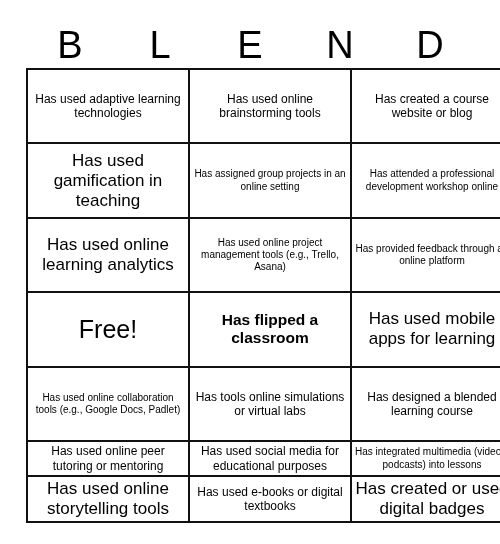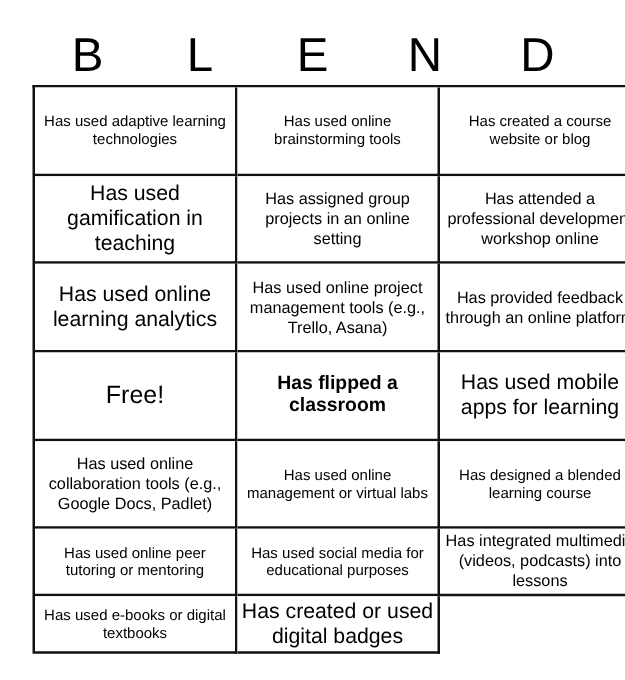--- a/index.html
+++ b/index.html
@@ -76,25 +76,25 @@
   .cell-text {
     display: block;
     width: 100%;
     color: #000000;
     line-height: 1.16;
     word-wrap: break-word;
     hyphens: none;
   }
 
   
-  .cell-text.size-xl { font-size: 20px; line-height: 1.1; }
+  .cell-text.size-xl { font-size: 25px; line-height: 1.1; }
   .cell-text.size-lg { font-size: 15.5px; line-height: 1.18; font-weight: bold; }
   .cell-text.size-md { font-size: 17px;   line-height: 1.18; }
   .cell-text.size-sm { font-size: 12px;   line-height: 1.2; }
-  .cell-text.size-xs { font-size: 13px; line-height: 1.22; }
+  .cell-text.size-xs { font-size: 10px; line-height: 1.22; }
 </style>
 </head>
 <body>
 
 <div id="bingo-card">
 
   <div id="header-row">
     <div class="header-letter">B</div>
     <div class="header-letter">L</div>
     <div class="header-letter">E</div>
@@ -136,35 +136,38 @@
       <div class="bingo-cell">
         <span class="cell-text size-lg">Has flipped a classroom</span>
       </div>
       <div class="bingo-cell">
         <span class="cell-text size-md">Has used mobile apps for learning</span>
       </div>
       <div class="bingo-cell">
         <span class="cell-text size-xs">Has used online collaboration tools (e.g., Google Docs, Padlet)</span>
       </div>
       <div class="bingo-cell">
-        <span class="cell-text size-sm">Has used online management or virtual labs</span>
+        <span class="cell-text size-sm">Has tools online simulations or virtual labs</span>
       </div>
       <div class="bingo-cell">
         <span class="cell-text size-sm">Has designed a blended learning course</span>
       </div>
       <div class="bingo-cell">
         <span class="cell-text size-sm">Has used online peer tutoring or mentoring</span>
       </div>
       <div class="bingo-cell">
         <span class="cell-text size-sm">Has used social media for educational purposes</span>
       </div>
       <div class="bingo-cell">
         <span class="cell-text size-xs">Has integrated multimedia (videos, podcasts) into lessons</span>
       </div>
       <div class="bingo-cell">
+        <span class="cell-text size-md">Has used online storytelling tools</span>
+      </div>
+      <div class="bingo-cell">
         <span class="cell-text size-sm">Has used e-books or digital textbooks</span>
       </div>
       <div class="bingo-cell">
         <span class="cell-text size-md">Has created or used digital badges</span>
       </div>
     </div>
 
 </div>
 
 </body></html>

